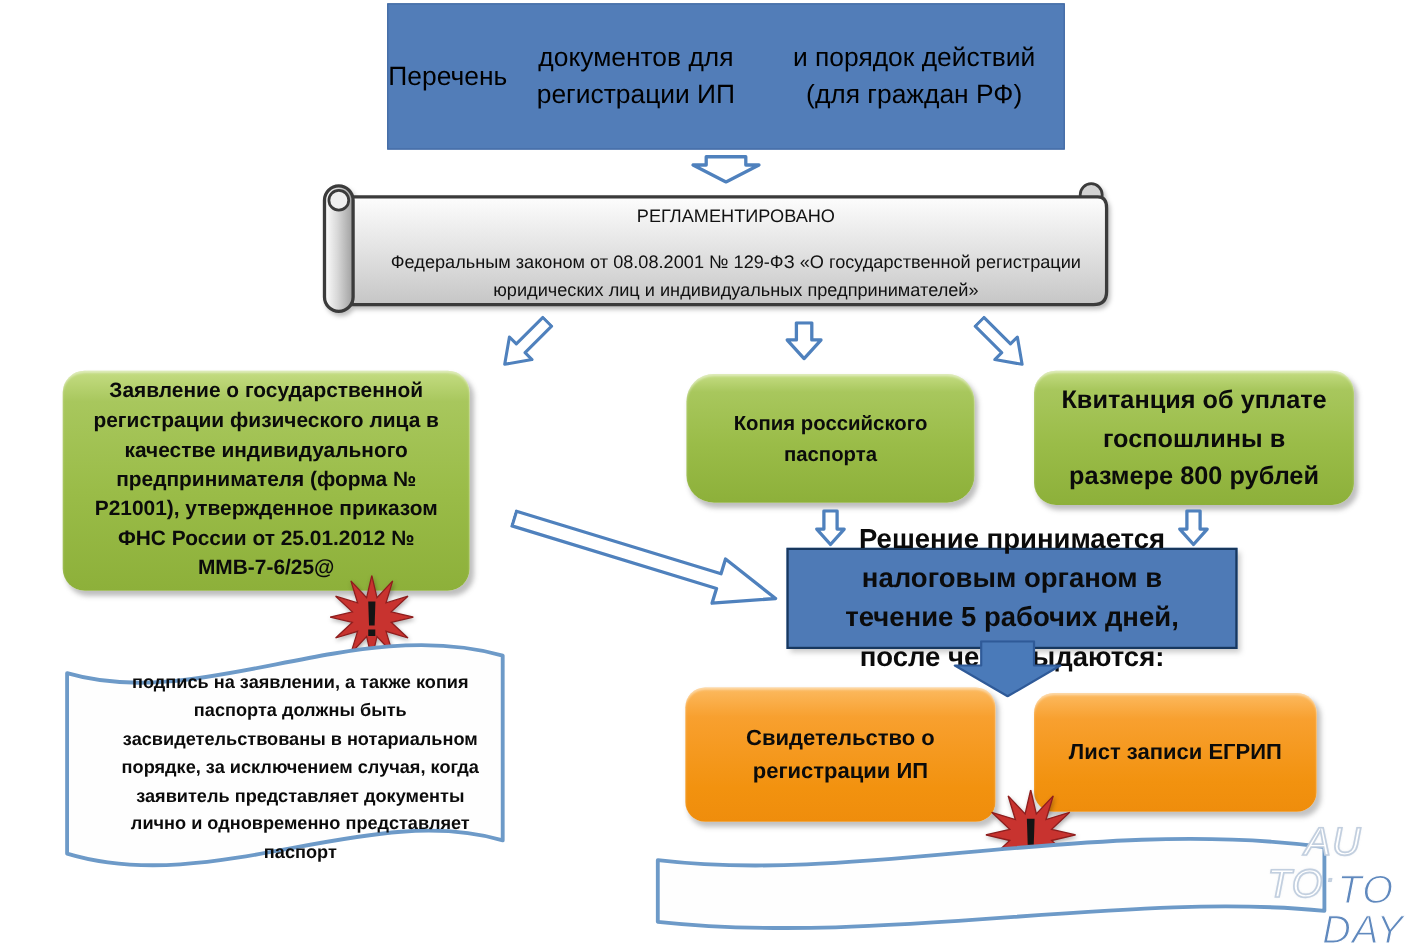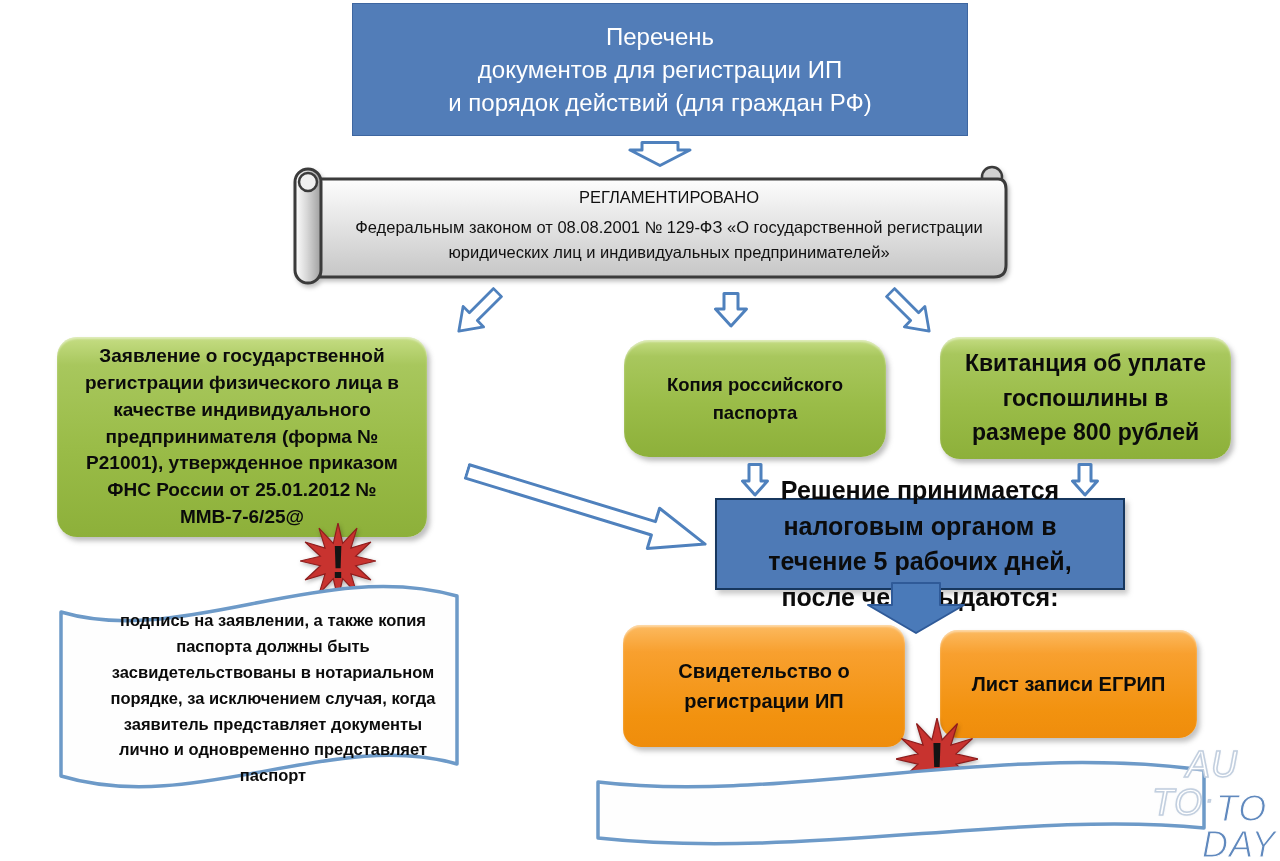--- a/index.html
+++ b/index.html
@@ -3,28 +3,28 @@
 <meta charset="utf-8">
 <style>
   * { margin:0; padding:0; box-sizing:border-box; }
   html,body { background:#ffffff; }
   body { font-family:"Liberation Sans", sans-serif; color:#0d0d0d; }
   .canvas { position:relative; width:1280px; height:861px; background:#ffffff; overflow:hidden; }
   .abs { position:absolute; }
 
   
   .title-box { left:352px; top:3px; width:616px; height:133px; background:#527db8; border:1px solid #3e66a0;
-    display:flex; flex-direction:column; justify-content:center; align-items:center; text-align:center;
-    font-size:24px; line-height:1.38; color:#ffffff; }
+    display:flex; justify-content:center; align-items:center; text-align:center;
+    font-size:24px; line-height:1.38; color:#000000; }
 
   
   .banner { left:290px; top:163px; width:730px; height:128px; }
   .banner svg { position:absolute; inset:0; width:100%; height:100%; filter:drop-shadow(2px 3px 2px rgba(0,0,0,.25)); }
   .banner-text { position:absolute; left:52px; right:24px; top:22px; text-align:center; font-size:16.5px; line-height:1.55; color:#111; }
-  .banner-heading { margin-bottom:4px; }
+  .banner-heading { margin-bottom:16px; }
 
   
   .node { display:flex; align-items:center; justify-content:center; text-align:center; font-weight:bold; color:#0b0b0b; padding:10px 16px; }
   .green-box { border-radius:20px;
     background:linear-gradient(180deg,#c5dd83 0%,#a8c75d 14%,#9abc48 55%,#8db03a 100%);
     box-shadow:3px 4px 5px rgba(110,110,110,.45), inset 0 2px 2px rgba(255,255,255,.45); }
   .gb-application { left:57px; top:337px; width:370px; height:200px; font-size:19px; line-height:1.42; }
   .gb-passport   { left:624px; top:340px; width:262px; height:117px; font-size:18.5px; line-height:1.5;border-radius:25px; }
   .gb-fee        { left:940px; top:337px; width:291px; height:122px; font-size:23px; line-height:1.5; }
 

